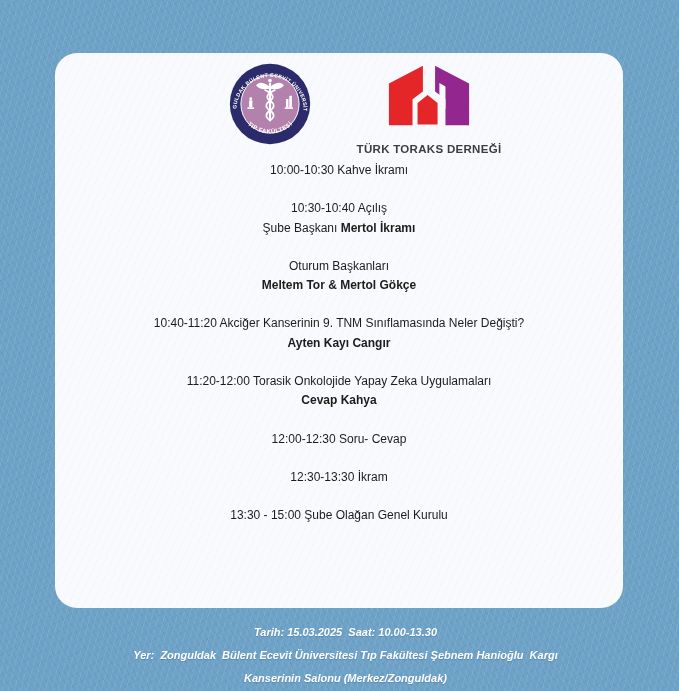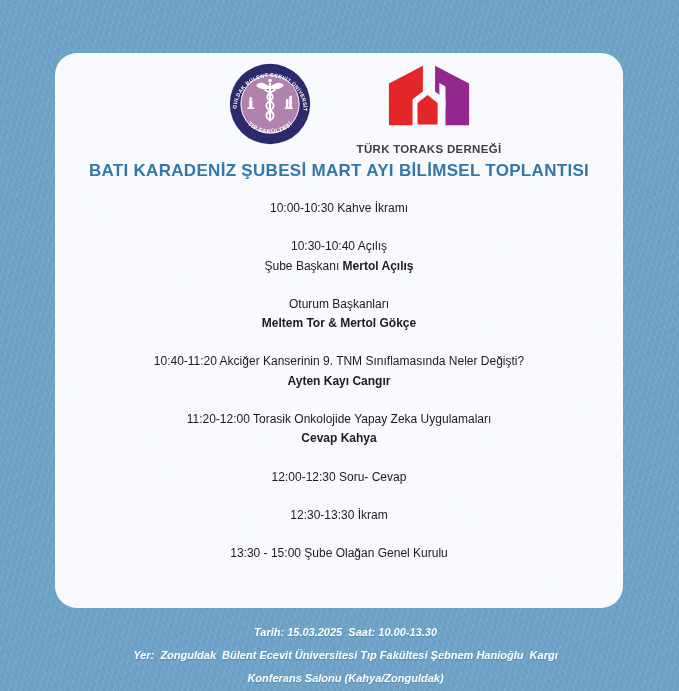--- a/index.html
+++ b/index.html
@@ -103,31 +103,30 @@
         <polygon points="103,2 8,52 8,168 74,168 74,96 103,74" fill="#e52629"></polygon>
         <polygon points="116,84 144,106 144,166 88,166 88,106" fill="#e52629"></polygon>
         <polygon points="137,2 232,52 232,168 166,168 166,96 137,74" fill="#93278f"></polygon>
         <polygon points="149,50 166,60 166,122 149,110" fill="#f8fafd"></polygon>
       </svg>
       <div class="toraks-name">TÜRK TORAKS DERNEĞİ</div>
     </div>
 
   </div>
 
-  <h1 class="title">BATI KARADENİZ ŞUBESİ MART AYI BİLİMSEL TOPLANTISI</h1>
 
   <div class="schedule">
 
     <p>
       <span>10:00-10:30 Kahve İkramı</span>
     </p>
 
     <p>
       <span>10:30-10:40 Açılış</span><br>
-      <span>Şube Başkanı </span><b>Mertol Açılış</b>
+      <span>Şube Başkanı </span><b>Mertol İkramı</b>
     </p>
 
     <p>
       <span>Oturum Başkanları</span><br>
       <b>Meltem Tor &amp; Mertol Gökçe</b>
     </p>
 
     <p>
       <span>10:40-11:20 Akciğer Kanserinin 9. TNM Sınıflamasında Neler Değişti?</span><br>
       <b>Ayten Kayı Cangır</b>
@@ -149,14 +148,14 @@
     <p>
       <span>13:30 - 15:00 Şube Olağan Genel Kurulu</span>
     </p>
 
   </div>
 </div>
 
 <div class="footer">
   <p>Tarih: 15.03.2025  Saat: 10.00-13.30</p>
   <p>Yer:  Zonguldak  Bülent Ecevit Üniversitesi Tıp Fakültesi Şebnem Hanioğlu  Kargı</p>
-  <p>Konferans Salonu (Kahya/Zonguldak)</p>
+  <p>Kanserinin Salonu (Merkez/Zonguldak)</p>
 </div>
 
 </body></html>

